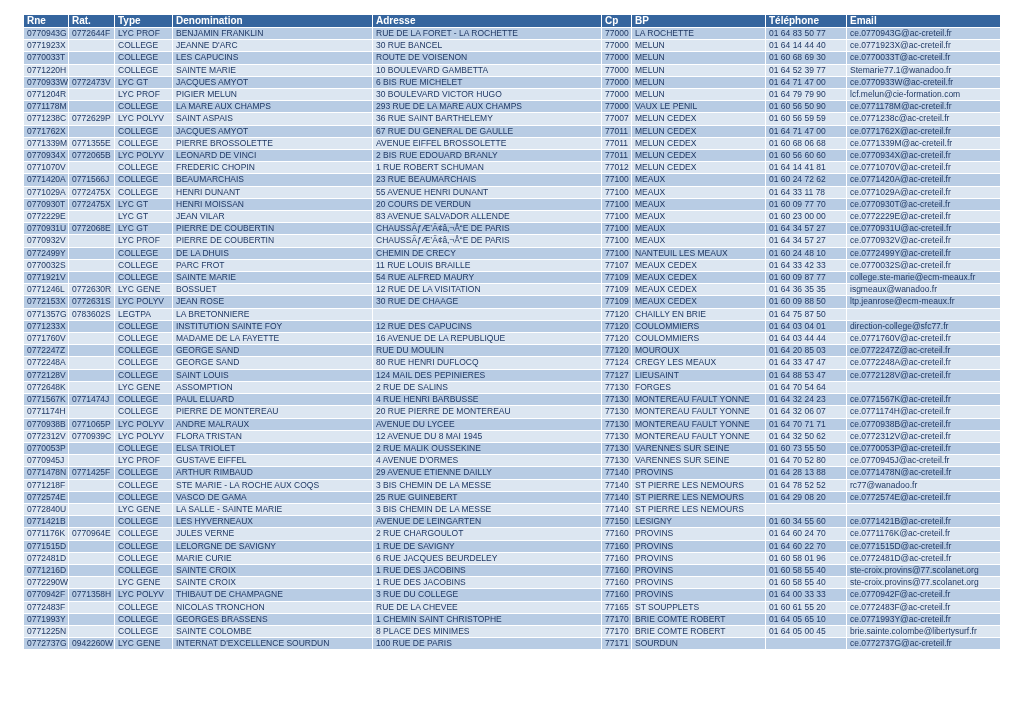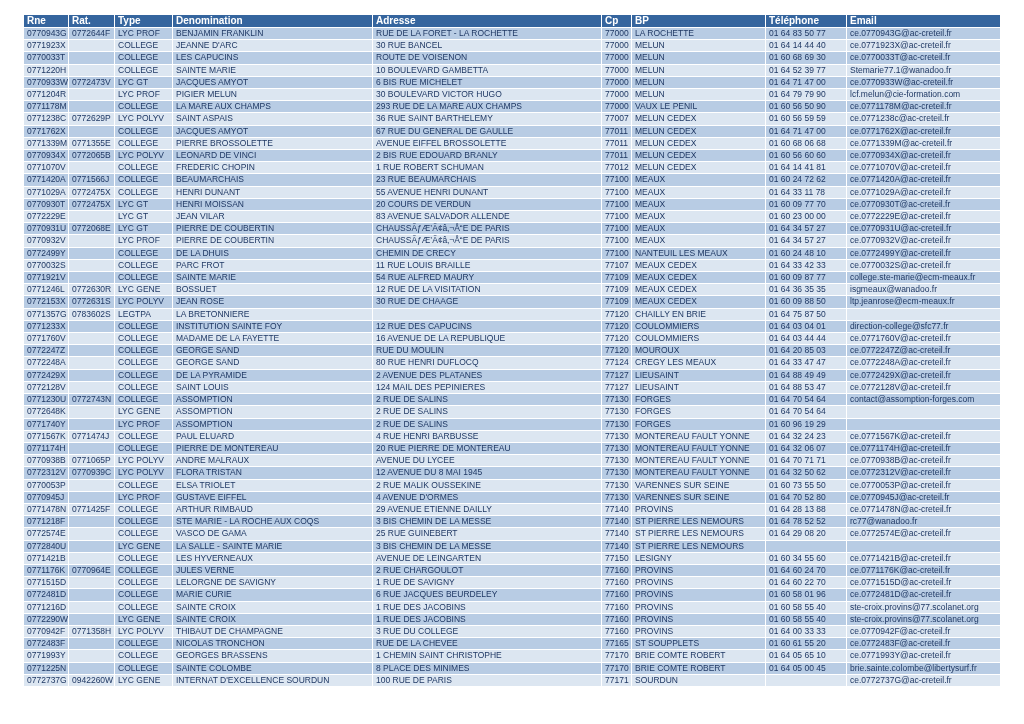--- a/index.html
+++ b/index.html
@@ -367,72 +367,39 @@
           <td></td>
           <td>COLLEGE</td>
           <td>GEORGE SAND</td>
           <td>80 RUE HENRI DUFLOCQ</td>
           <td class="num">77124</td>
           <td>CREGY LES MEAUX</td>
           <td>01 64 33 47 47</td>
           <td>ce.0772248A@ac-creteil.fr</td>
         </tr>
         <tr>
-          <td>0772429X</td>
-          <td></td>
-          <td>COLLEGE</td>
-          <td>DE LA PYRAMIDE</td>
-          <td>2 AVENUE DES PLATANES</td>
-          <td class="num">77127</td>
-          <td>LIEUSAINT</td>
-          <td>01 64 88 49 49</td>
-          <td>ce.0772429X@ac-creteil.fr</td>
-        </tr>
-        <tr>
           <td>0772128V</td>
           <td></td>
           <td>COLLEGE</td>
           <td>SAINT LOUIS</td>
           <td>124 MAIL DES PEPINIERES</td>
           <td class="num">77127</td>
           <td>LIEUSAINT</td>
           <td>01 64 88 53 47</td>
           <td>ce.0772128V@ac-creteil.fr</td>
         </tr>
         <tr>
-          <td>0771230U</td>
-          <td>0772743N</td>
-          <td>COLLEGE</td>
-          <td>ASSOMPTION</td>
-          <td>2 RUE DE SALINS</td>
-          <td class="num">77130</td>
-          <td>FORGES</td>
-          <td>01 64 70 54 64</td>
-          <td>contact@assomption-forges.com</td>
-        </tr>
-        <tr>
           <td>0772648K</td>
           <td></td>
           <td>LYC GENE</td>
           <td>ASSOMPTION</td>
           <td>2 RUE DE SALINS</td>
           <td class="num">77130</td>
           <td>FORGES</td>
           <td>01 64 70 54 64</td>
-          <td></td>
-        </tr>
-        <tr>
-          <td>0771740Y</td>
-          <td></td>
-          <td>LYC PROF</td>
-          <td>ASSOMPTION</td>
-          <td>2 RUE DE SALINS</td>
-          <td class="num">77130</td>
-          <td>FORGES</td>
-          <td>01 60 96 19 29</td>
           <td></td>
         </tr>
         <tr>
           <td>0771567K</td>
           <td>0771474J</td>
           <td>COLLEGE</td>
           <td>PAUL ELUARD</td>
           <td>4 RUE HENRI BARBUSSE</td>
           <td class="num">77130</td>
           <td>MONTEREAU FAULT YONNE</td>

